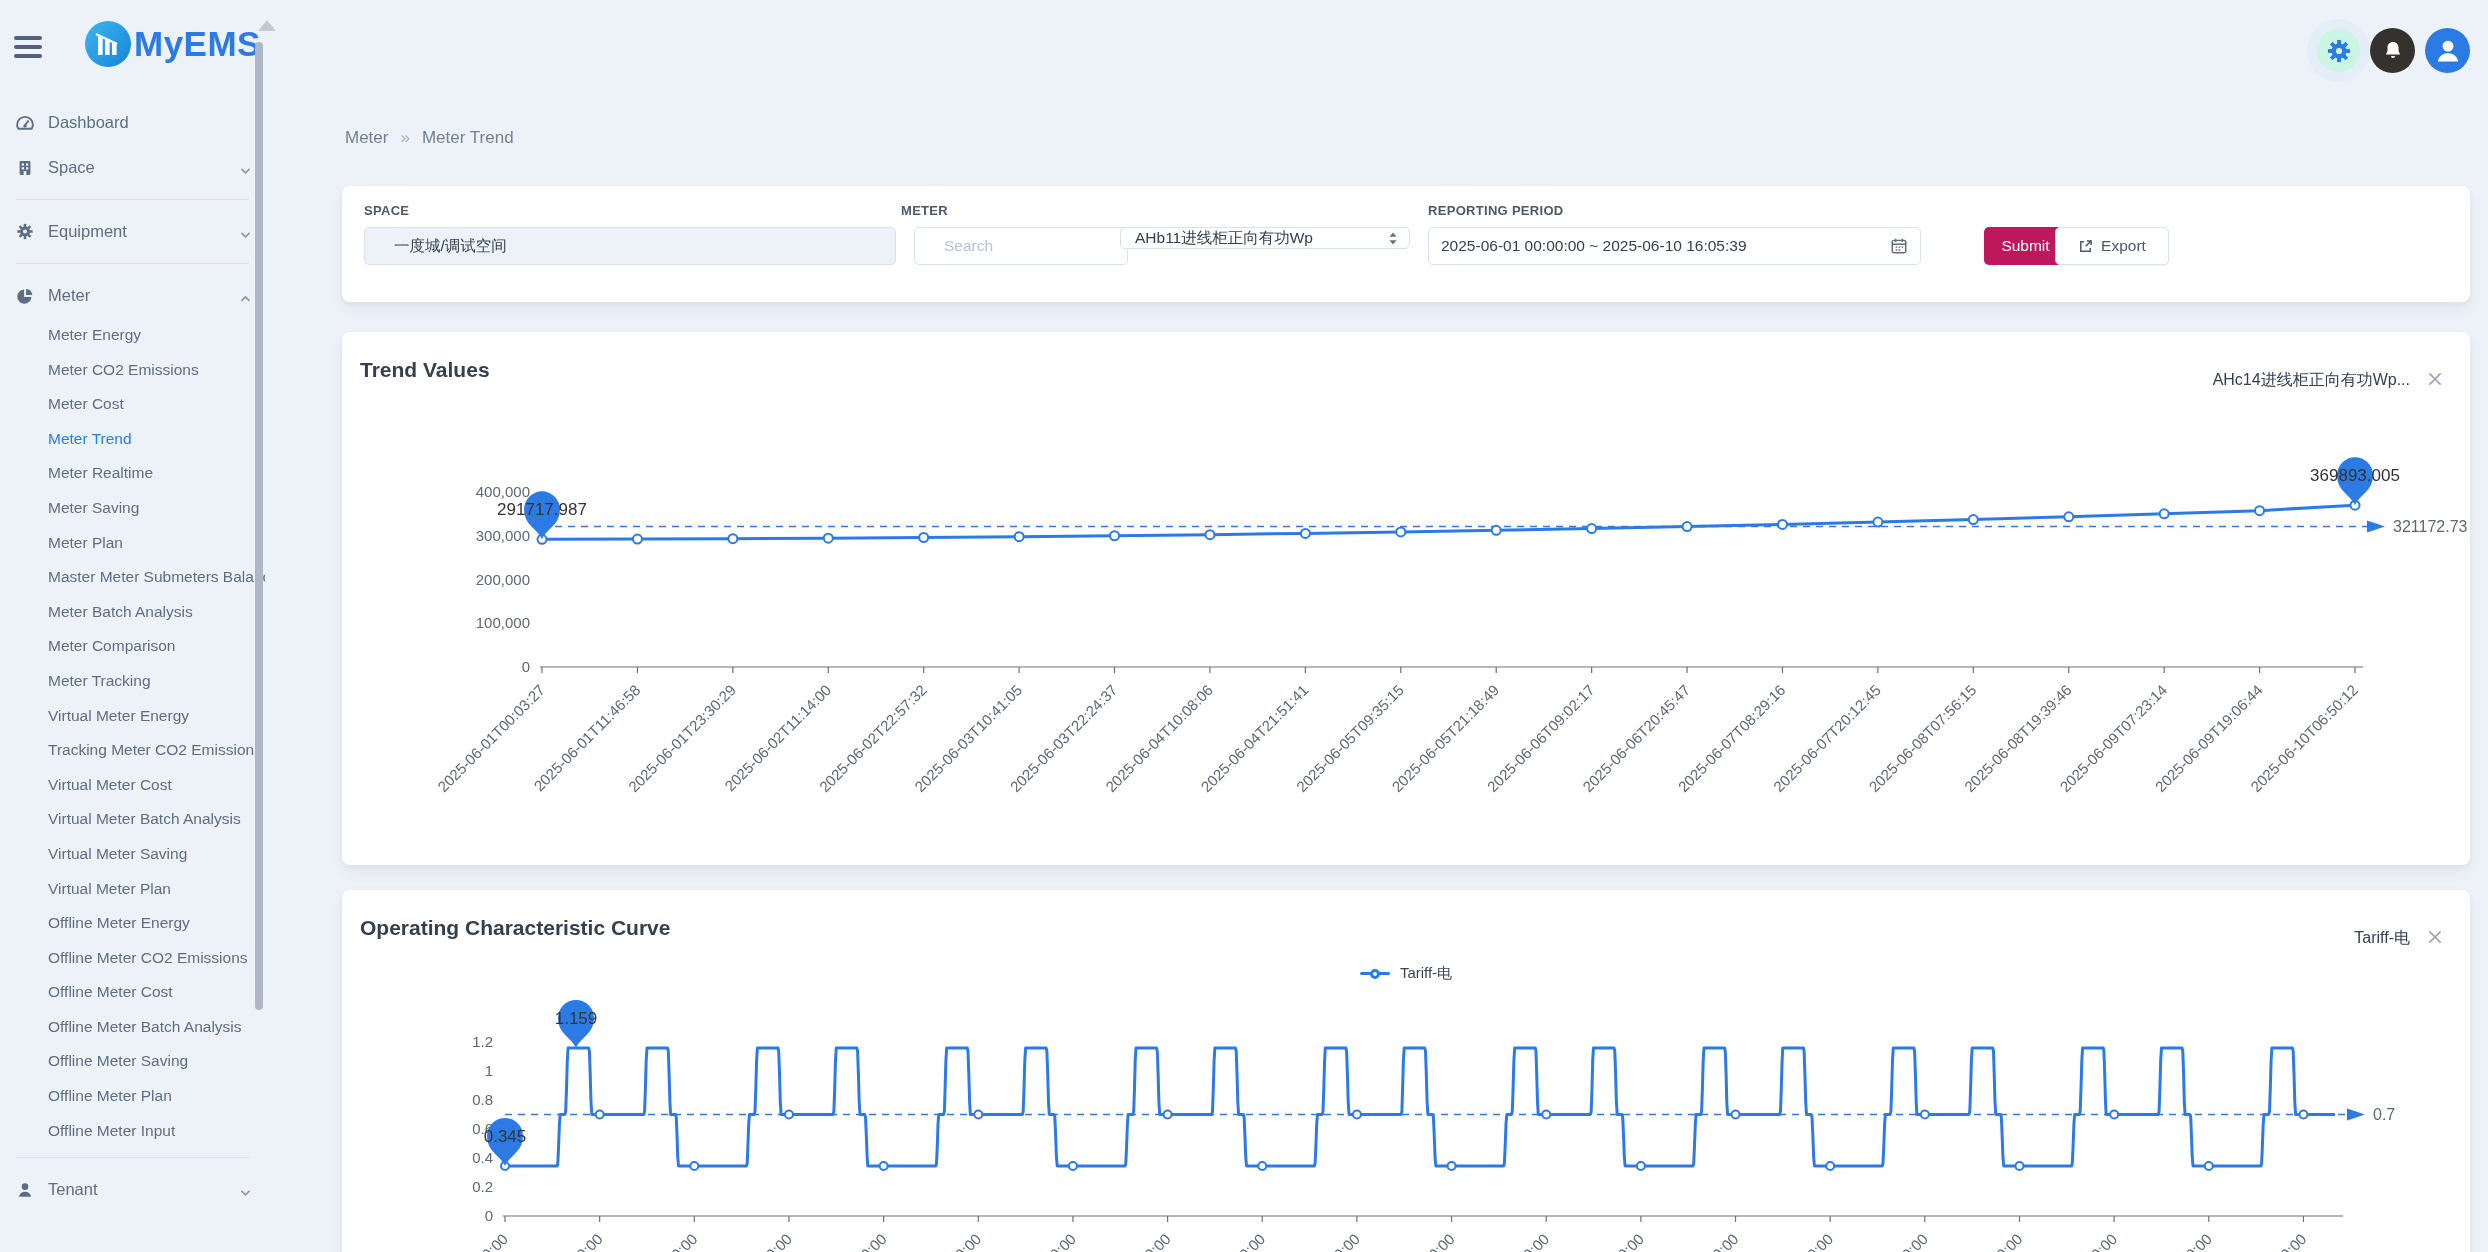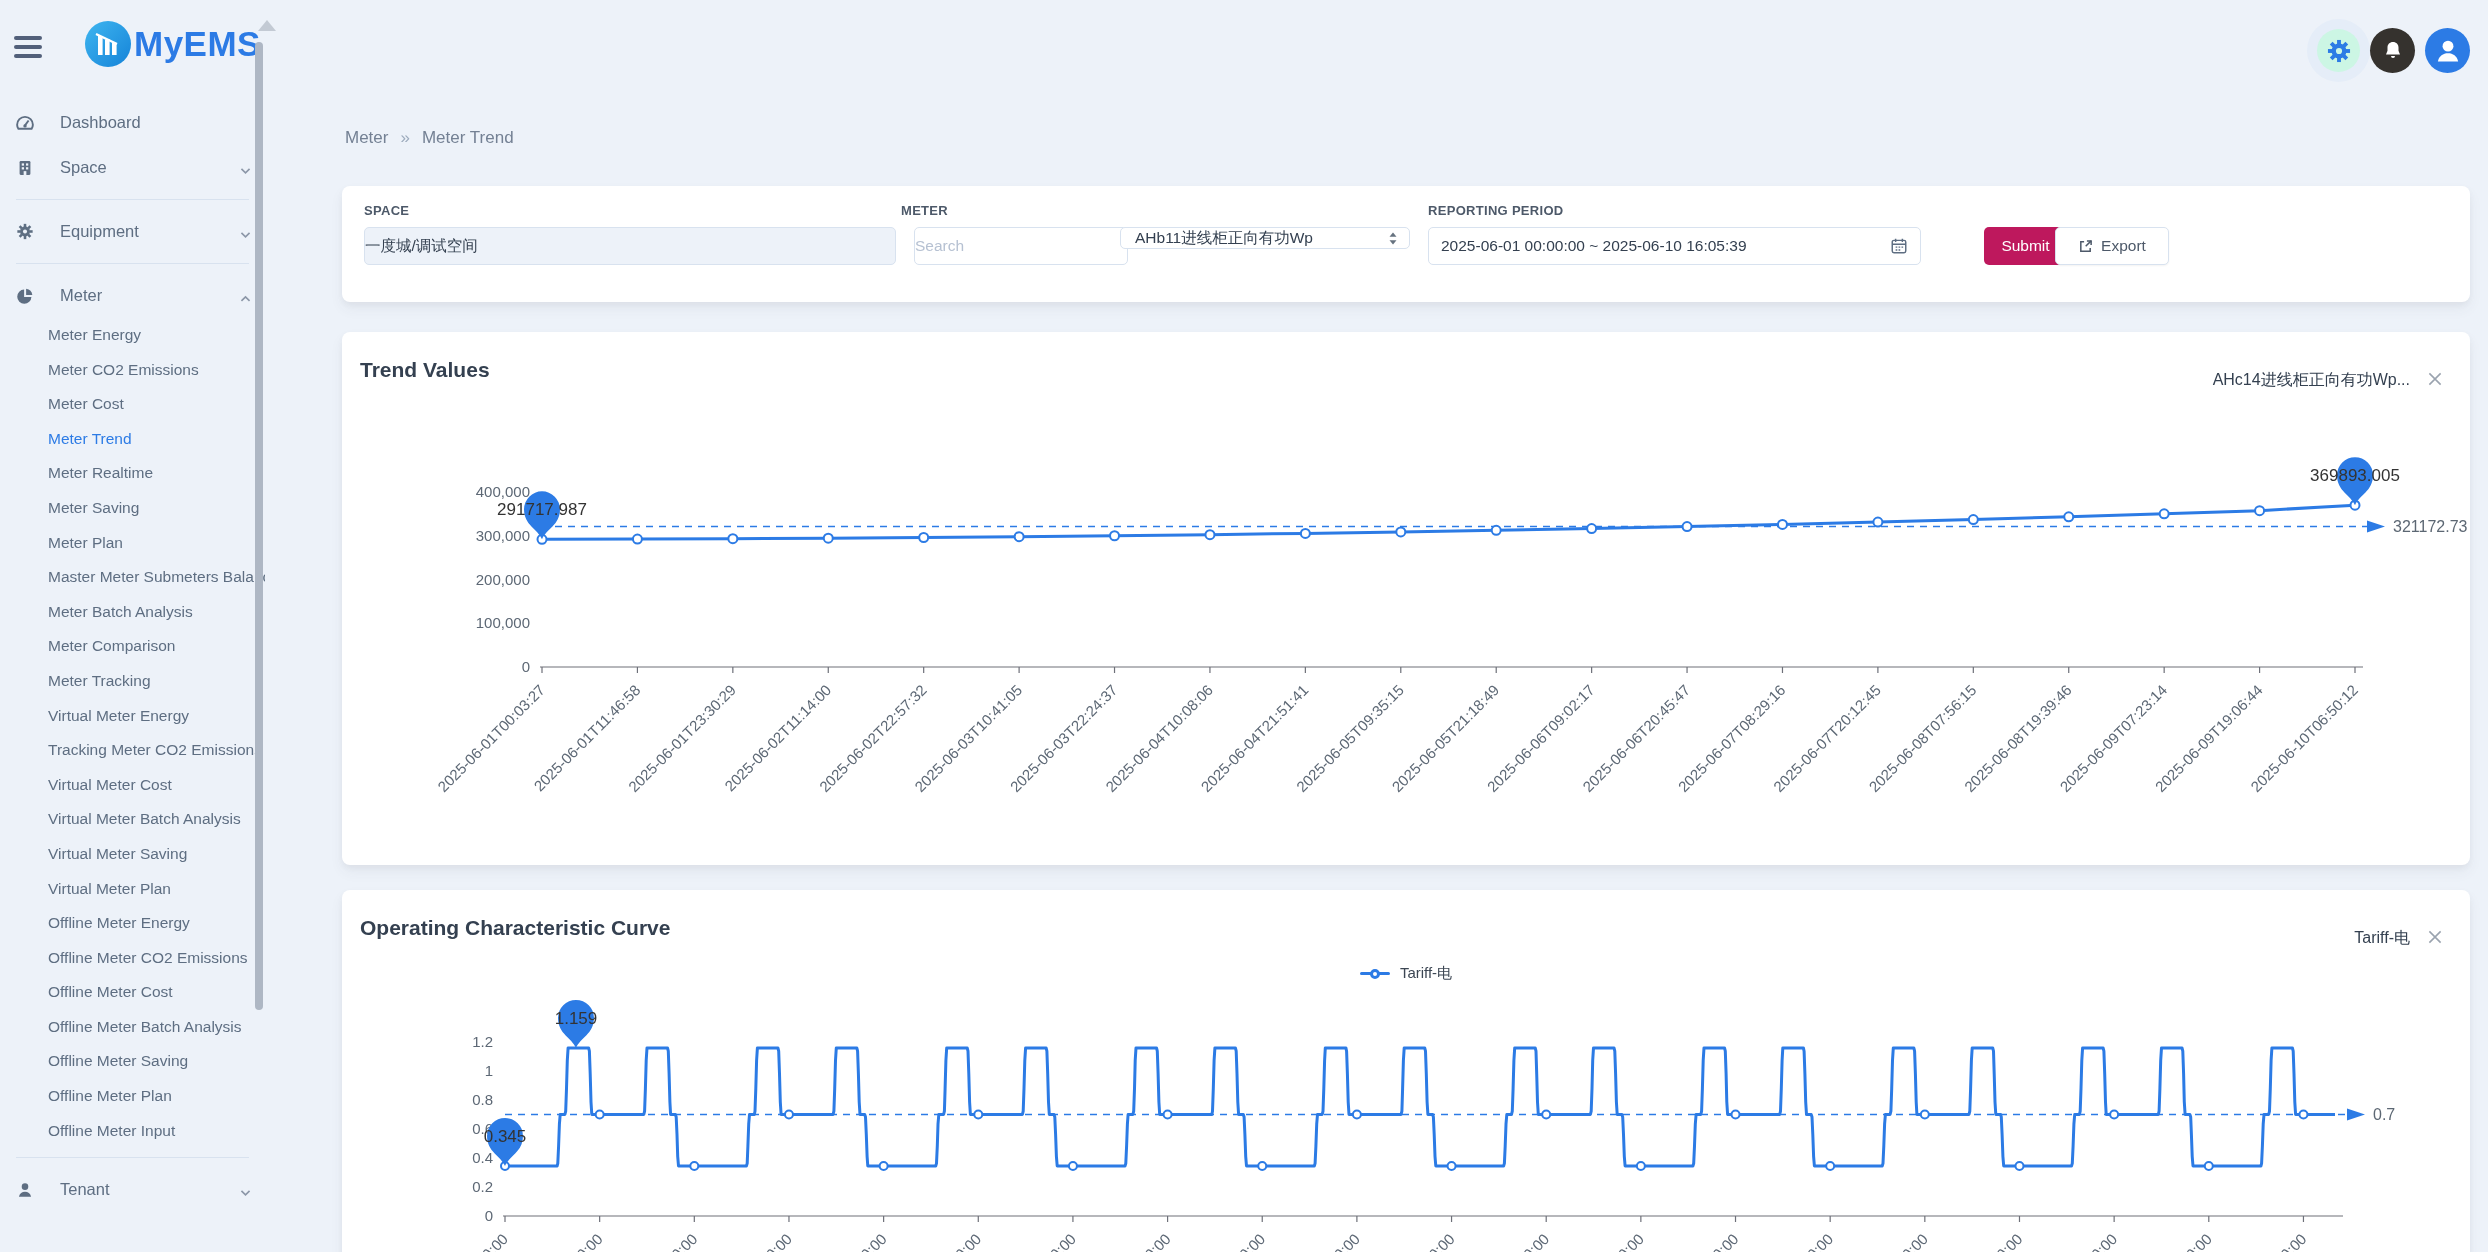--- a/index.html
+++ b/index.html
@@ -17,40 +17,40 @@
   .brand-text { font-size:35px; font-weight:bold; color:#2c7be5; letter-spacing:.5px; }
   .topbar-right { position:absolute; right:18px; top:28px; display:flex; align-items:center; gap:10px; }
   .icon-circle { width:45px; height:45px; border-radius:50%; display:flex; align-items:center; justify-content:center; cursor:pointer; }
   .icon-circle.gear-bg { background:#ccf6e4; width:43px; height:43px; box-shadow:0 0 0 10px rgba(44,123,229,0.04); }
   .icon-circle.bell-bg { background:#35322e; }
   .icon-circle.user-bg { background:#2c7be5; }
   
   .sidebar { position:absolute; left:0; top:80px; width:265px; bottom:0; overflow:hidden; padding-top:20px; }
   .side-item { display:flex; align-items:center; gap:14px; height:45px; padding:0 14px 0 16px; font-size:16.5px; font-weight:500; color:#5e6e82; cursor:pointer; }
   .side-item .s-icon { width:18px; height:18px; flex:0 0 18px; display:flex; align-items:center; justify-content:center; }
-  .side-item .s-label { flex:1 1 auto; white-space:nowrap; overflow:hidden;margin-left:12px; }
+  .side-item .s-label { flex:1 1 auto; white-space:nowrap; overflow:hidden; }
   .side-item .chev { width:12px; height:12px; flex:0 0 12px; opacity:.8; }
   .side-divider { height:1px; background:#d8e2ef; margin:9px 16px 9px 16px; }
   .side-sub { }
   .sub-item { height:34.6px; line-height:34.6px; padding-left:48px; font-size:15.5px; font-weight:500; color:#5e6e82; white-space:nowrap; overflow:hidden; cursor:pointer; }
   .sub-item.active { color:#2c7be5; }
   .side-scroll-thumb { position:absolute; left:255px; top:42px; width:8px; height:968px; background:#aeb7c4; border-radius:4px; }
   .side-scroll-up { position:absolute; left:258px; top:20px; width:0; height:0;
      border-left:9px solid transparent; border-right:9px solid transparent; border-bottom:11px solid #c3cad4; }
   
   .breadcrumb { position:absolute; left:345px; top:128px; font-size:17px; color:#748194; display:flex; gap:12px; align-items:center; }
   .breadcrumb .bc-link { cursor:pointer; }
   .breadcrumb .bc-sep { color:#9dabbd; }
   .card { position:absolute; left:342px; width:2128px; background:#fff; border-radius:8px;
           box-shadow:0 7px 14px rgba(65,69,88,.06), 0 3px 6px rgba(0,0,0,.04); }
   
   #filter-card { top:186px; height:116px; }
   .f-label { position:absolute; top:17px; font-size:13px; font-weight:bold; letter-spacing:.3px; color:#4d5969; }
   .f-input { position:absolute; top:41px; height:38px; border:1px solid #d8e2ef; border-radius:5px;
-             font-size:15.5px; color:#344050; padding:0 0; font-family:inherit; background:#fff; }
+             font-size:15.5px; color:#344050; padding:0 29px; font-family:inherit; background:#fff; }
   .f-input.gray { background:#edf2f9; }
   .f-input::placeholder { color:#b6c1d2; }
   .select-box { position:absolute; top:41px; height:22px; border:1px solid #d8e2ef; border-radius:5px; background:#fff;
                 display:flex; align-items:center; justify-content:space-between; padding:0 10px 0 14px; font-size:15.5px; color:#344050; cursor:pointer; }
   .date-wrap { position:absolute; top:41px; height:38px; border:1px solid #d8e2ef; border-radius:5px; background:#fff;
                display:flex; align-items:center; justify-content:space-between; padding:0 12px; font-size:15.5px; color:#344050; cursor:pointer; }
   .btn { position:absolute; top:41px; height:38px; border-radius:5px; font-size:15.5px; font-weight:500;
          display:flex; align-items:center; justify-content:center; gap:8px; cursor:pointer; border:none; font-family:inherit; }
   .btn-submit { left:1596px; width:83px; background:#be185d; color:#fff;margin-left:46px; }
   .btn-export { left:1713px; width:114px; background:#fff; color:#4d5969; border:1px solid #d8e2ef; box-shadow:0 1px 2px rgba(0,0,0,.05); }

